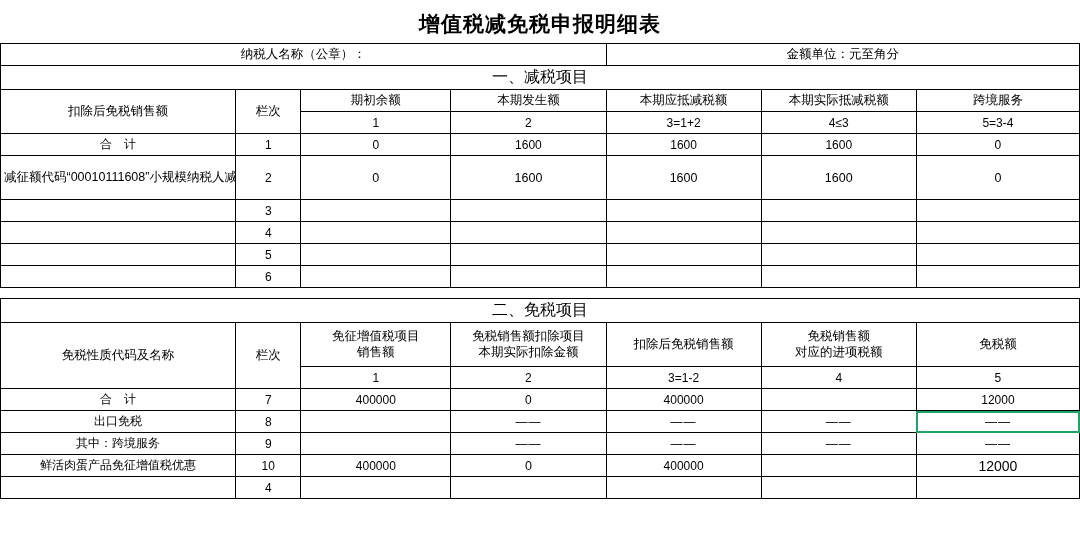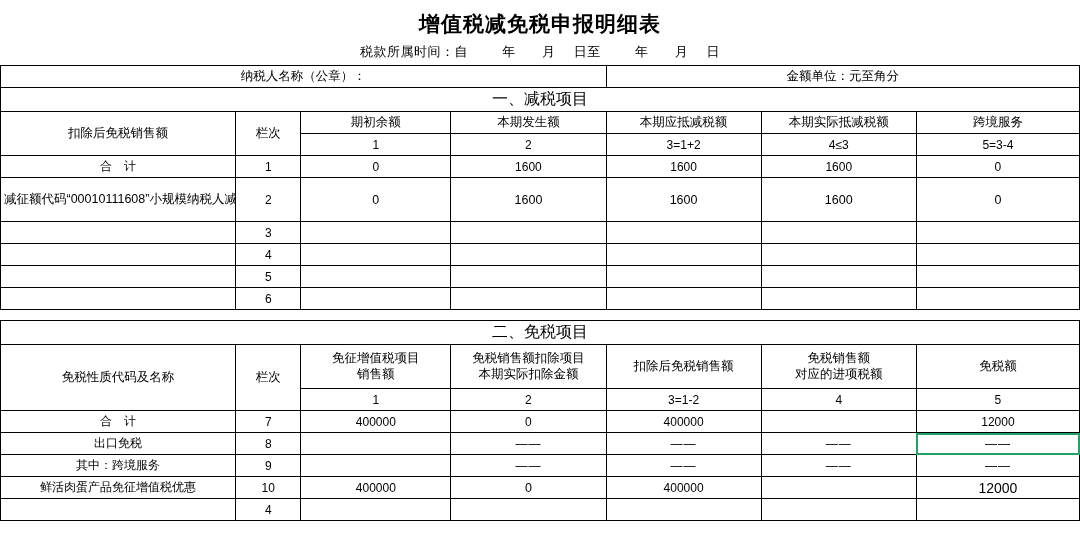--- a/index.html
+++ b/index.html
@@ -83,35 +83,20 @@
   .wrap2 { white-space: normal; line-height: 1.3; font-size: 12.5px; }
   .smallpad { padding: 0 2px; }
 </style>
 </head>
 <body>
 
 <div class="page">
 
   <div class="title">增值税减免税申报明细表</div>
 
-  <div class="period-line">
-    <span>税款所属时间：自</span>
-    <span style="display:inline-block;width:26px"></span>
-    <span>年</span>
-    <span style="display:inline-block;width:18px"></span>
-    <span>月</span>
-    <span style="display:inline-block;width:10px"></span>
-    <span>日至</span>
-    <span style="display:inline-block;width:26px"></span>
-    <span>年</span>
-    <span style="display:inline-block;width:18px"></span>
-    <span>月</span>
-    <span style="display:inline-block;width:10px"></span>
-    <span>日</span>
-  </div>
 
   <table class="form">
     <colgroup>
       <col style="width:235px">
       <col style="width:65px">
       <col style="width:150px">
       <col style="width:155px">
       <col style="width:155px">
       <col style="width:155px">
       <col style="width:163px">

